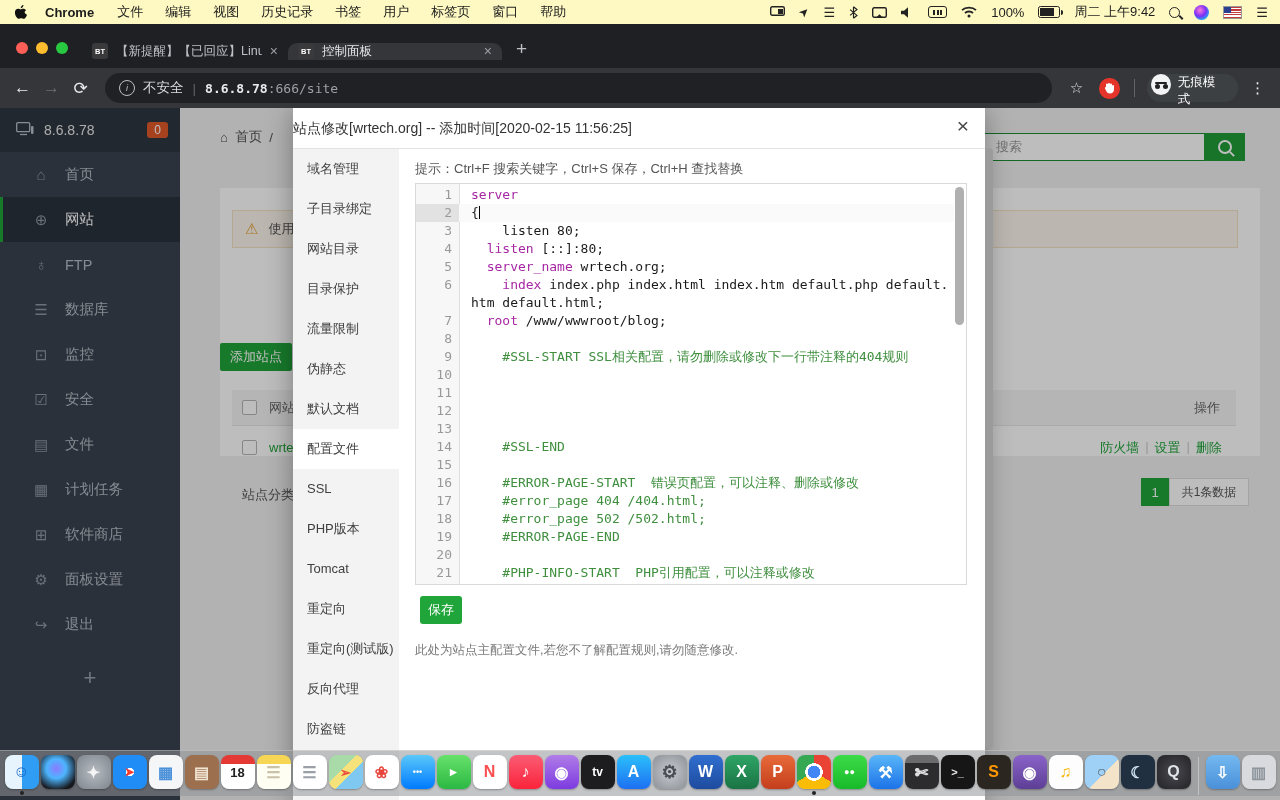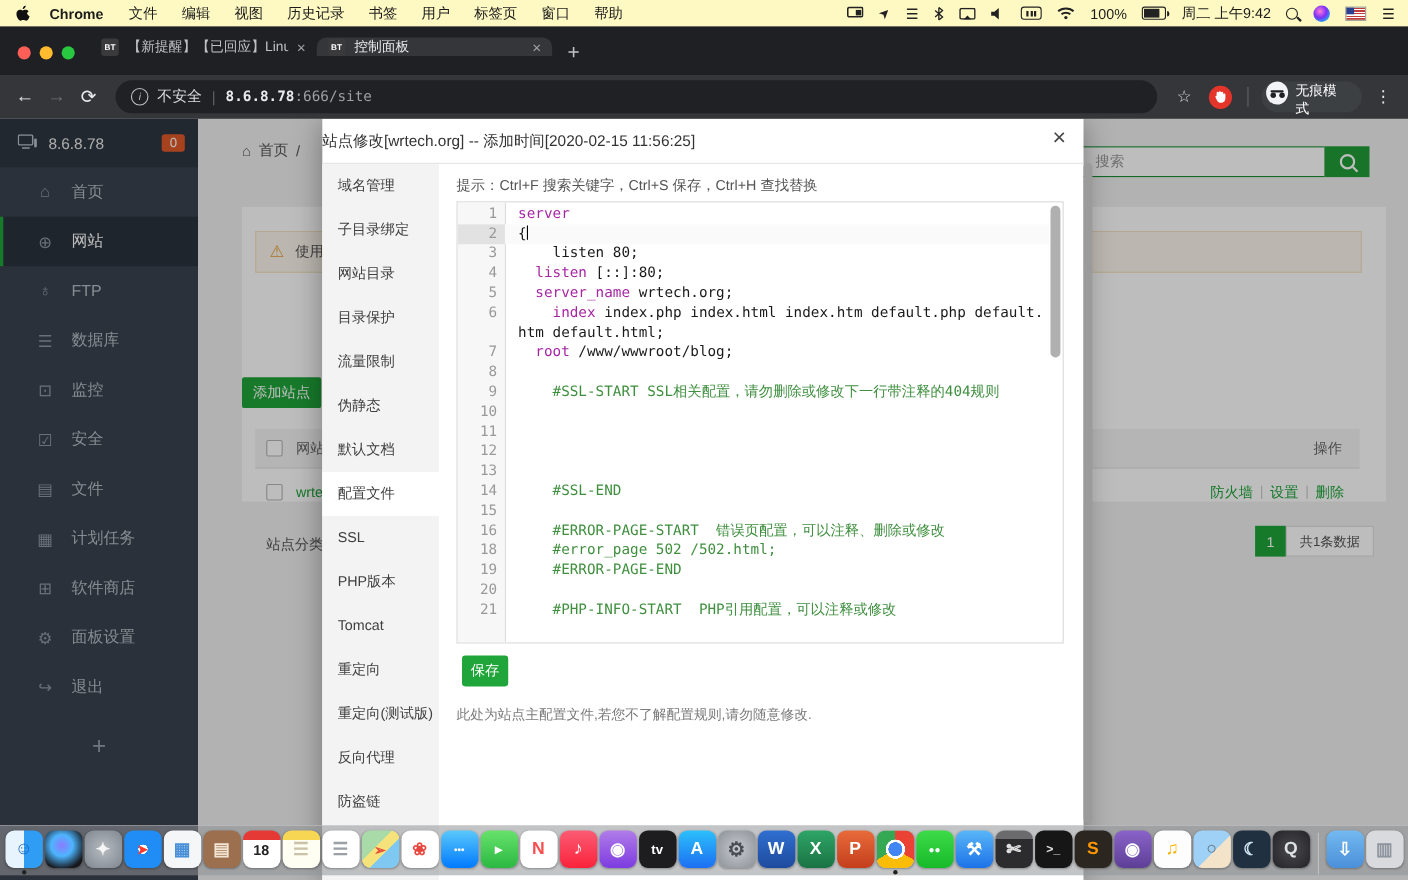--- a/index.html
+++ b/index.html
@@ -23,21 +23,21 @@
   .mag{width:9px;height:9px;border:1.6px solid #222;border-radius:50%;position:relative;display:inline-block}
   .mag::after{content:"";position:absolute;width:1.8px;height:5px;background:#222;transform:rotate(-45deg);right:-2.6px;bottom:-3.6px}
   .siri{width:15px;height:15px;border-radius:50%;background:radial-gradient(circle at 40% 35%,#ff7ad9 0%,#7b2ff7 45%,#16b8f3 80%)}
   .flag{position:relative;width:17px;height:11px;background:repeating-linear-gradient(180deg,#c23b3b 0 1.2px,#fff 1.2px 2.4px);border:0.5px solid #999}
   .flag i{position:absolute;left:0;top:0;width:7px;height:6px;background:#2a3f8f}
 
   
   .tabbar{position:absolute;left:0;top:24px;width:1280px;height:44px;background:#1f2023;display:flex;align-items:flex-end}
   .lights{display:flex;gap:8px;align-items:center;margin:0 14px 14px 16px}
   .light{width:12px;height:12px;border-radius:50%}
-  .tabs{display:flex;height:34px;align-items:flex-start}
+  .tabs{display:flex;height:34px;align-items:center}
   .tab{position:relative;display:flex;align-items:center;width:186px;padding:0 10px;color:#bdc1c6;font-size:12.5px;border-radius:9px 9px 0 0}
   .tab.active{background:#35363a;color:#e8eaed;width:194px}
   .fav{flex:0 0 16px;height:16px;background:#3a3a3c;color:#fff;border-radius:3px;font-size:7.5px;font-weight:bold;display:flex;align-items:center;justify-content:center;margin-right:8px}
   .tab-title{flex:1;overflow:hidden;white-space:nowrap}
   .tab-close{flex:0 0 auto;margin-left:8px;font-size:14px;color:#9aa0a6}
   .newtab{color:#bdc1c6;font-size:19px;margin:0 0 8px 14px}
 
   
   .toolbar{position:absolute;left:0;top:68px;width:1280px;height:40px;background:#35363a;display:flex;align-items:center;color:#e8eaed}
   .navbtn{width:30px;text-align:center;font-size:17px}
@@ -433,20 +433,24 @@
             </div>
             <div class="crow">
               <span class="cnum">15</span>
               <span class="ccode"></span>
             </div>
             <div class="crow">
               <span class="cnum">16</span>
               <span class="ccode"><span class="seg-c">    #ERROR-PAGE-START  错误页配置，可以注释、删除或修改</span></span>
             </div>
             <div class="crow">
+              <span class="cnum">17</span>
+              <span class="ccode"><span class="seg-c">    #error_page 404 /404.html;</span></span>
+            </div>
+            <div class="crow">
               <span class="cnum">18</span>
               <span class="ccode"><span class="seg-c">    #error_page 502 /502.html;</span></span>
             </div>
             <div class="crow">
               <span class="cnum">19</span>
               <span class="ccode"><span class="seg-c">    #ERROR-PAGE-END</span></span>
             </div>
             <div class="crow">
               <span class="cnum">20</span>
               <span class="ccode"></span>

